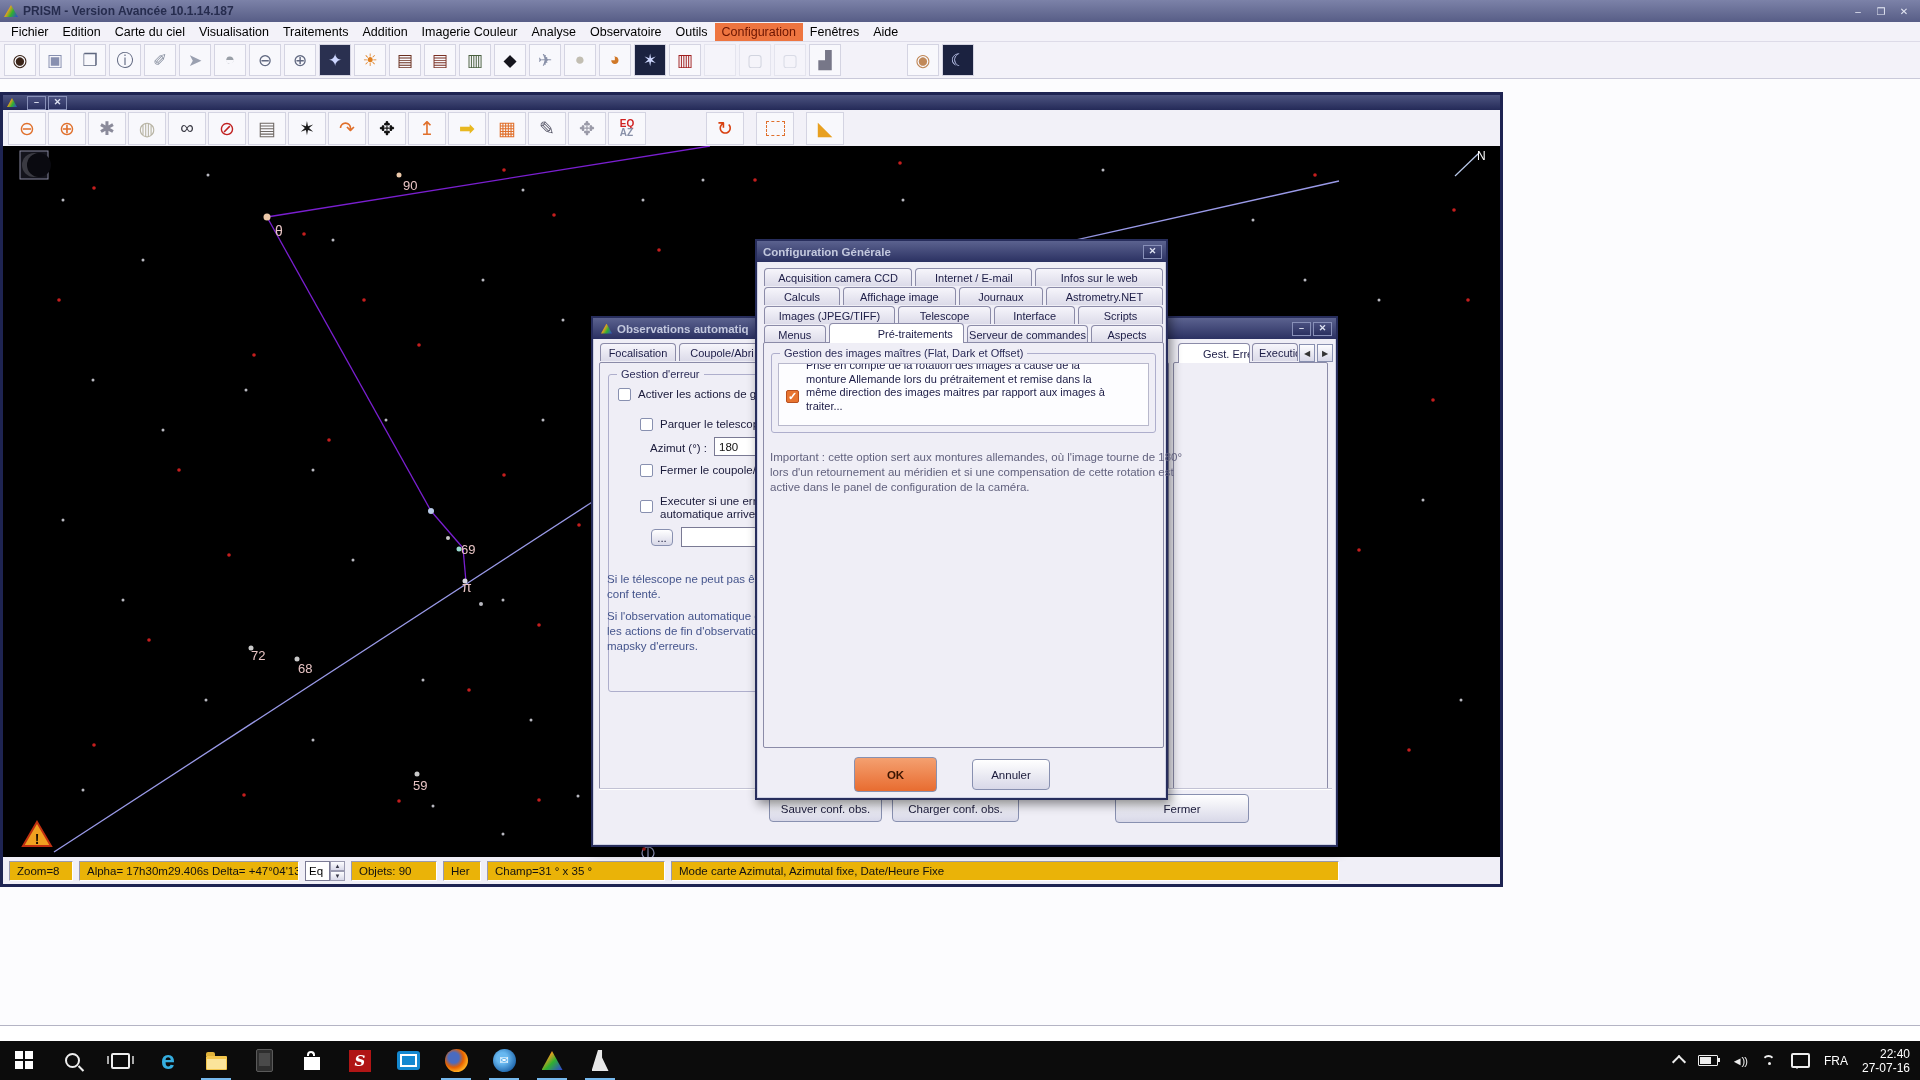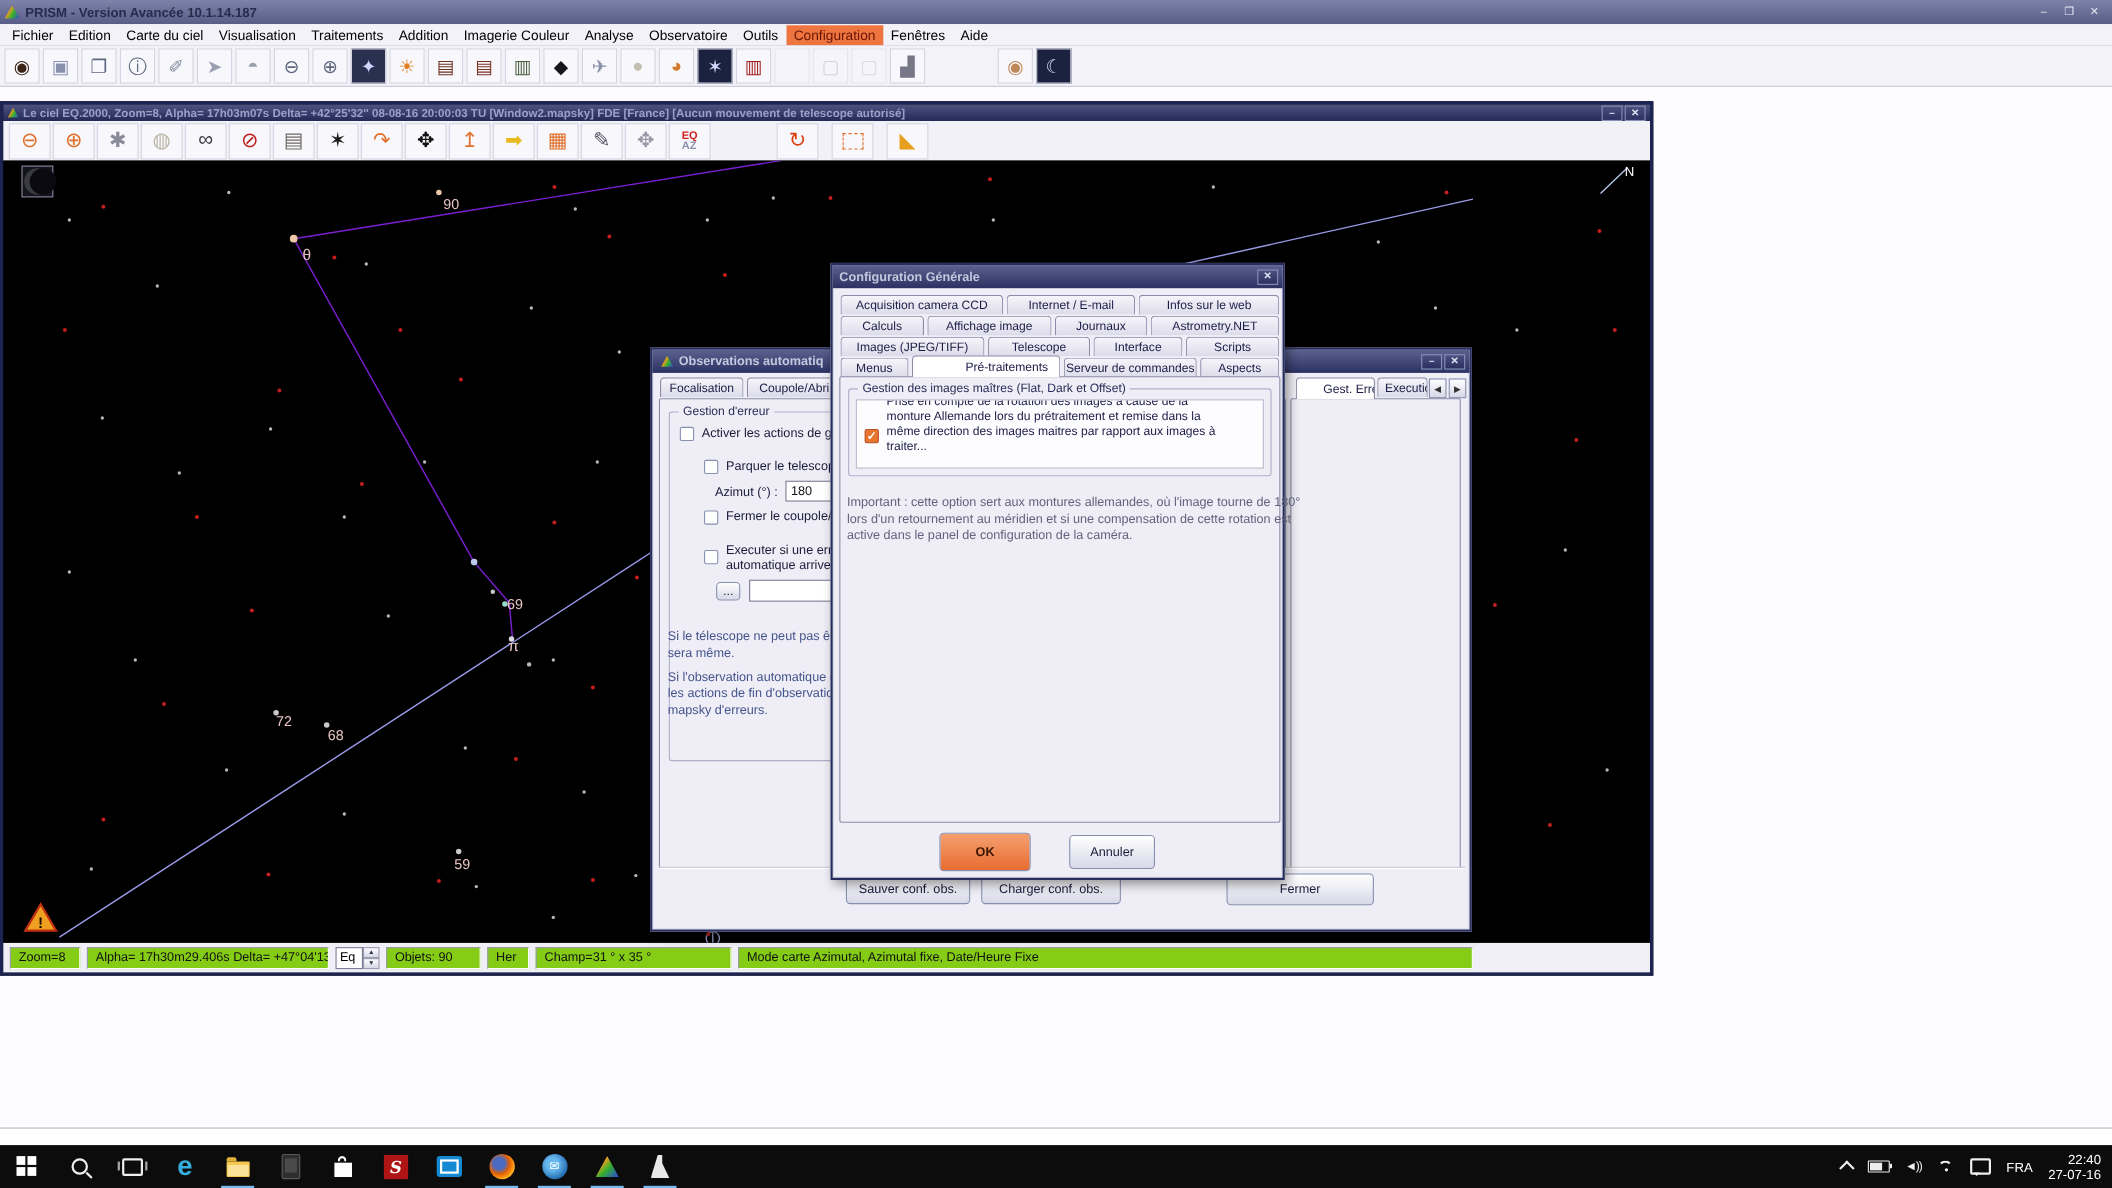--- a/index.html
+++ b/index.html
@@ -53,21 +53,21 @@
     gap:2px;padding-left:5px;box-sizing:border-box;}
   .sky-tbtn{width:36px;height:31px;background:#f8f8fc;border:1px solid #d4d4e2;
     display:flex;align-items:center;justify-content:center;font-size:19px;flex:none;}
   .eqaz{display:flex;flex-direction:column;line-height:9px;font-size:10px;font-weight:bold;}
   .eqaz .eq{color:#d02020;} .eqaz .az{color:#8890a8;}
   .sel-box{width:17px;height:13px;border:1px dashed #e0702c;}
   .sky-chart{position:relative;width:1497px;height:711px;background:#000;overflow:hidden;}
   .sky-status{height:27px;background:#f0eff7;display:flex;align-items:center;
     gap:6px;padding:0 6px;box-sizing:border-box;}
   .status-cell{border:1px solid;border-color:#9a9aae #ffffff #ffffff #9a9aae;
-    background:#84cc16;height:20px;display:flex;align-items:center;padding:0 7px;
+    background:#eab308;height:20px;display:flex;align-items:center;padding:0 7px;
     font-size:11.5px;color:#111;white-space:nowrap;overflow:hidden;flex:none;box-sizing:border-box;}
   .eq-wrap{display:flex;height:20px;flex:none;}
   .eq-box{width:25px;background:#fff;border:1px solid #7a7a94;font-size:11.5px;
     display:flex;align-items:center;padding-left:3px;box-sizing:border-box;}
   .spin{width:15px;display:flex;flex-direction:column;}
   .spin span{flex:1;background:linear-gradient(#fdfdff,#d8d8e8);border:1px solid #9a9ab0;
     font-size:6px;display:flex;align-items:center;justify-content:center;color:#334;box-sizing:border-box;}
 
   
   .dialog{position:absolute;border:2px solid #272d5c;background:#efeef6;
@@ -222,21 +222,20 @@
     <span style="width: 60px; flex: 0 0 auto;"></span>
     <span class="tbtn" style="color: rgb(192, 136, 88);">◉</span>
     <span class="tbtn" style="background: rgb(27, 34, 64); color: rgb(205, 214, 255);">☾</span>
   </div>
 
 <div class="abs mdi">
 
   <div class="abs sky-window" style="top:13px;">
     <div class="sky-titlebar">
       <span class="logo-tri"></span>
-      <span class="sky-title-text">Le ciel EQ.2000, Zoom=8, Alpha= 17h03m07s Delta= +42°25'32''   08-08-16 20:00:03 TU [Window2.mapsky]   FDE [France] [Aucun mouvement de telescope autorisé]</span>
       <span class="sky-controls">
         <span class="win-btn">–</span>
         <span class="win-btn">✕</span>
       </span>
     </div>
     <div class="sky-toolbar">
         <span class="sky-tbtn" style="color: rgb(224, 112, 44);">⊖</span>
         <span class="sky-tbtn" style="color: rgb(224, 112, 44);">⊕</span>
         <span class="sky-tbtn" style="color: rgb(138, 138, 154);">✱</span>
         <span class="sky-tbtn" style="color: rgb(184, 180, 164);">◍</span>
@@ -435,21 +434,21 @@
   <span class="lbl" style="left:67px;top:146px;">Fermer le coupole/</span>
 
   <span class="cb" style="left:47px;top:182px;"></span>
   <span class="lbl" style="left:67px;top:177px;">Executer si une erre</span>
   <span class="lbl" style="left:67px;top:190px;">automatique arrive</span>
 
   <button class="btn" style="left:58px;top:211px;width:22px;height:17px;">...</button>
   <span class="input" style="left:88px;top:209px;width:117px;height:20px;"></span>
 
   <span class="hint" style="left:14px;top:254px;">Si le télescope ne peut pas êtr</span>
-  <span class="hint" style="left:14px;top:269px;">sera même.</span>
+  <span class="hint" style="left:14px;top:269px;">conf tenté.</span>
   <span class="hint" style="left:14px;top:291px;">Si l'observation automatique e</span>
   <span class="hint" style="left:14px;top:306px;">les actions de fin d'observation</span>
   <span class="hint" style="left:14px;top:321px;">mapsky d'erreurs.</span>
 
   <div class="etched" style="left:6px;top:470px;width:733px;"></div>
   <button class="btn" style="left:176px;top:477px;width:113px;height:27px;">Sauver conf. obs.</button>
   <button class="btn" style="left:299px;top:477px;width:127px;height:27px;">Charger conf. obs.</button>
   <button class="btn" style="left:522px;top:476px;width:134px;height:29px;">Fermer</button>
 </div>
 

